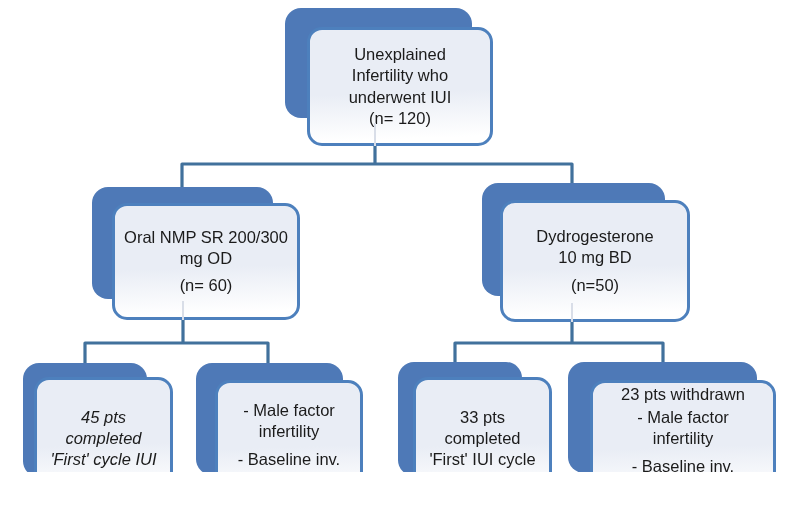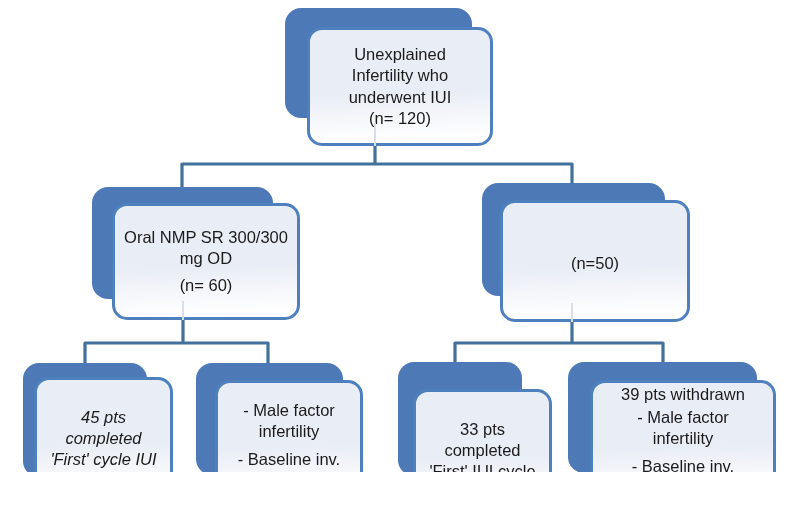--- a/index.html
+++ b/index.html
@@ -55,21 +55,21 @@
   .n-root .front{left:307px;top:27px;width:186px;height:119px;}
   .n-armL .back{left:92px;top:187px;width:181px;height:112px;}
   .n-armL .front{left:112px;top:203px;width:188px;height:117px;}
   .n-armR .back{left:482px;top:183px;width:183px;height:113px;}
   .n-armR .front{left:500px;top:200px;width:190px;height:122px;}
   .n-a .back{left:23px;top:363px;width:124px;height:114px;}
   .n-a .front{left:34px;top:377px;width:139px;height:123px;font-style:italic;}
   .n-b .back{left:196px;top:363px;width:147px;height:112px;}
   .n-b .front{left:215px;top:380px;width:148px;height:122px;}
   .n-c .back{left:398px;top:362px;width:124px;height:114px;}
-  .n-c .front{left:413px;top:389px;width:139px;height:123px;text-align:center;}
+  .n-c .front{left:413px;top:377px;width:139px;height:123px;text-align:center;}
   .n-d .back{left:568px;top:362px;width:189px;height:111px;}
   .n-d .front{left:590px;top:380px;width:186px;height:122px;}
   #tail-root{left:374px;top:123px;height:23px;}
   #tail-armL{left:182px;top:301px;height:19px;}
   #tail-armR{left:571px;top:303px;height:19px;}
 </style>
 </head>
 <body>
 
 <div class="canvas">
@@ -86,29 +86,31 @@
       <div class="para">Unexplained
 Infertility who
 underwent IUI
 (n= 120)</div>
     </div>
   </div>
 
   <div class="node n-armL">
     <div class="back"></div>
     <div class="front">
-      <div class="para">Oral NMP SR 300/300
+      <div class="para">Oral NMP SR 200/300
 mg OD</div>
       <div class="para gap-lg">(n= 60)</div>
     </div>
   </div>
 
   <div class="node n-armR">
     <div class="back"></div>
     <div class="front">
+      <div class="para">Dydrogesterone
+10 mg BD</div>
       <div class="para gap-lg">(n=50)</div>
     </div>
   </div>
 
   <div class="node n-a">
     <div class="back"></div>
     <div class="front">
       <div class="para">45 pts
 completed
 'First' cycle IUI</div>
@@ -130,21 +132,21 @@
     <div class="front">
       <div class="para">33 pts
 completed
 'First' IUI cycle</div>
     </div>
   </div>
 
   <div class="node n-d">
     <div class="back"></div>
     <div class="front">
-      <div class="para">39 pts withdrawn</div>
+      <div class="para">23 pts withdrawn</div>
       <div class="para gap-sm">- Male factor
 infertility</div>
       <div class="para gap-lg">- Baseline inv.
 not available</div>
     </div>
   </div>
 
   <div class="tail" id="tail-root"></div>
   <div class="tail" id="tail-armL"></div>
   <div class="tail" id="tail-armR"></div>

